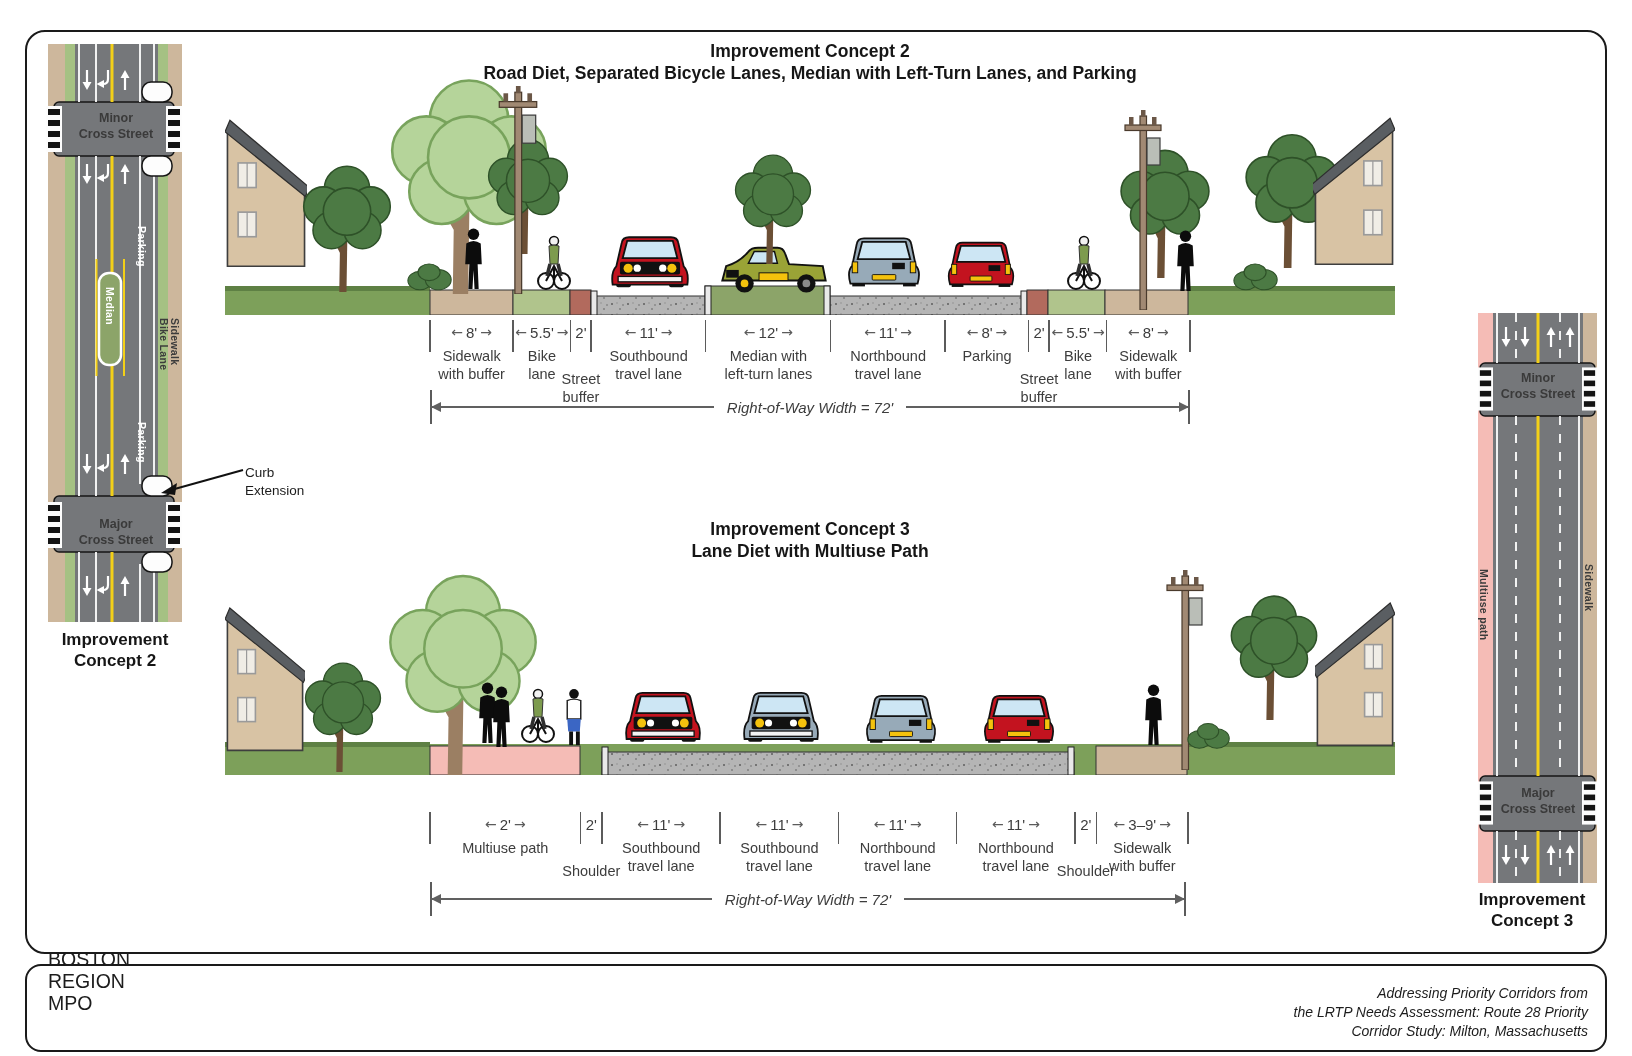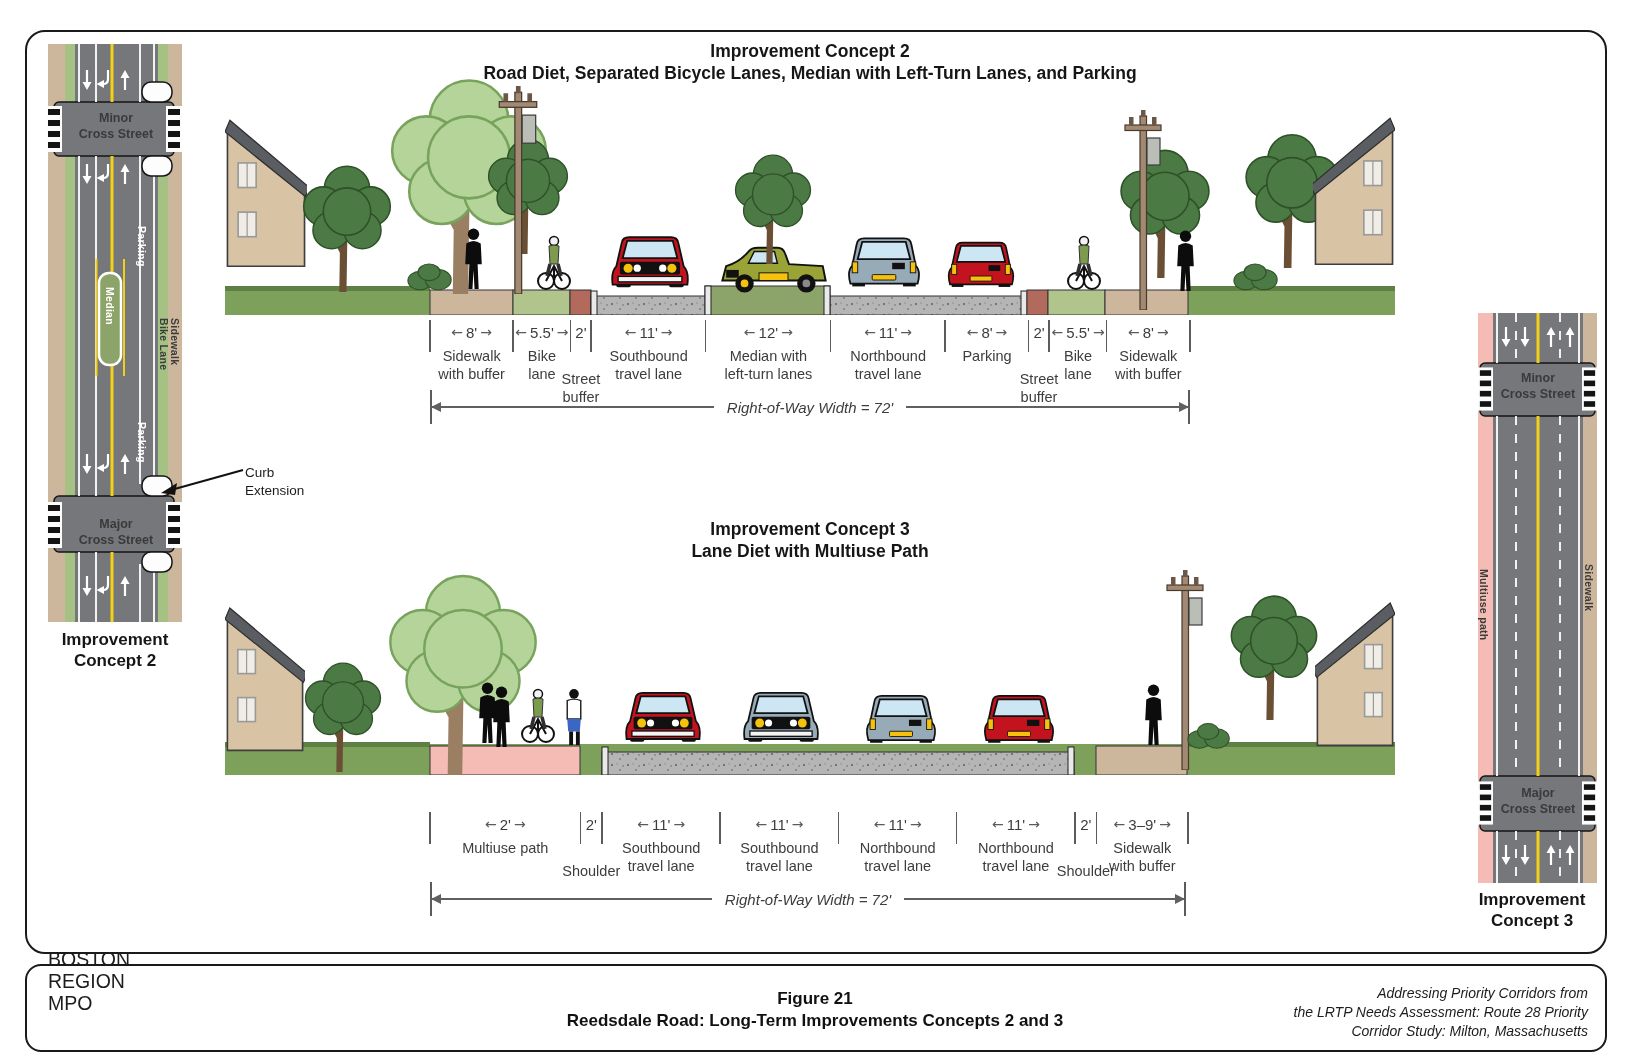--- a/index.html
+++ b/index.html
@@ -524,20 +524,16 @@
   <div class="rowline" style="left:430px;top:894px;width:756px">
     <span class="bar l"></span>
     <span class="rl-label">Right-of-Way Width = 72'</span>
     <span class="bar r"></span>
   </div>
 
   <div id="footer-panel" class="panel"></div>
   <div class="footer-org">BOSTON
 REGION
 MPO</div>
-  <div class="footer-center">
-    <div>Figure 21</div>
-    <div>Reedsdale Road: Long-Term Improvements Concepts 2 and 3</div>
-  </div>
   <div class="footer-source">Addressing Priority Corridors from
 the LRTP Needs Assessment: Route 28 Priority
 Corridor Study: Milton, Massachusetts</div>
 </div>
 
 </body></html>

